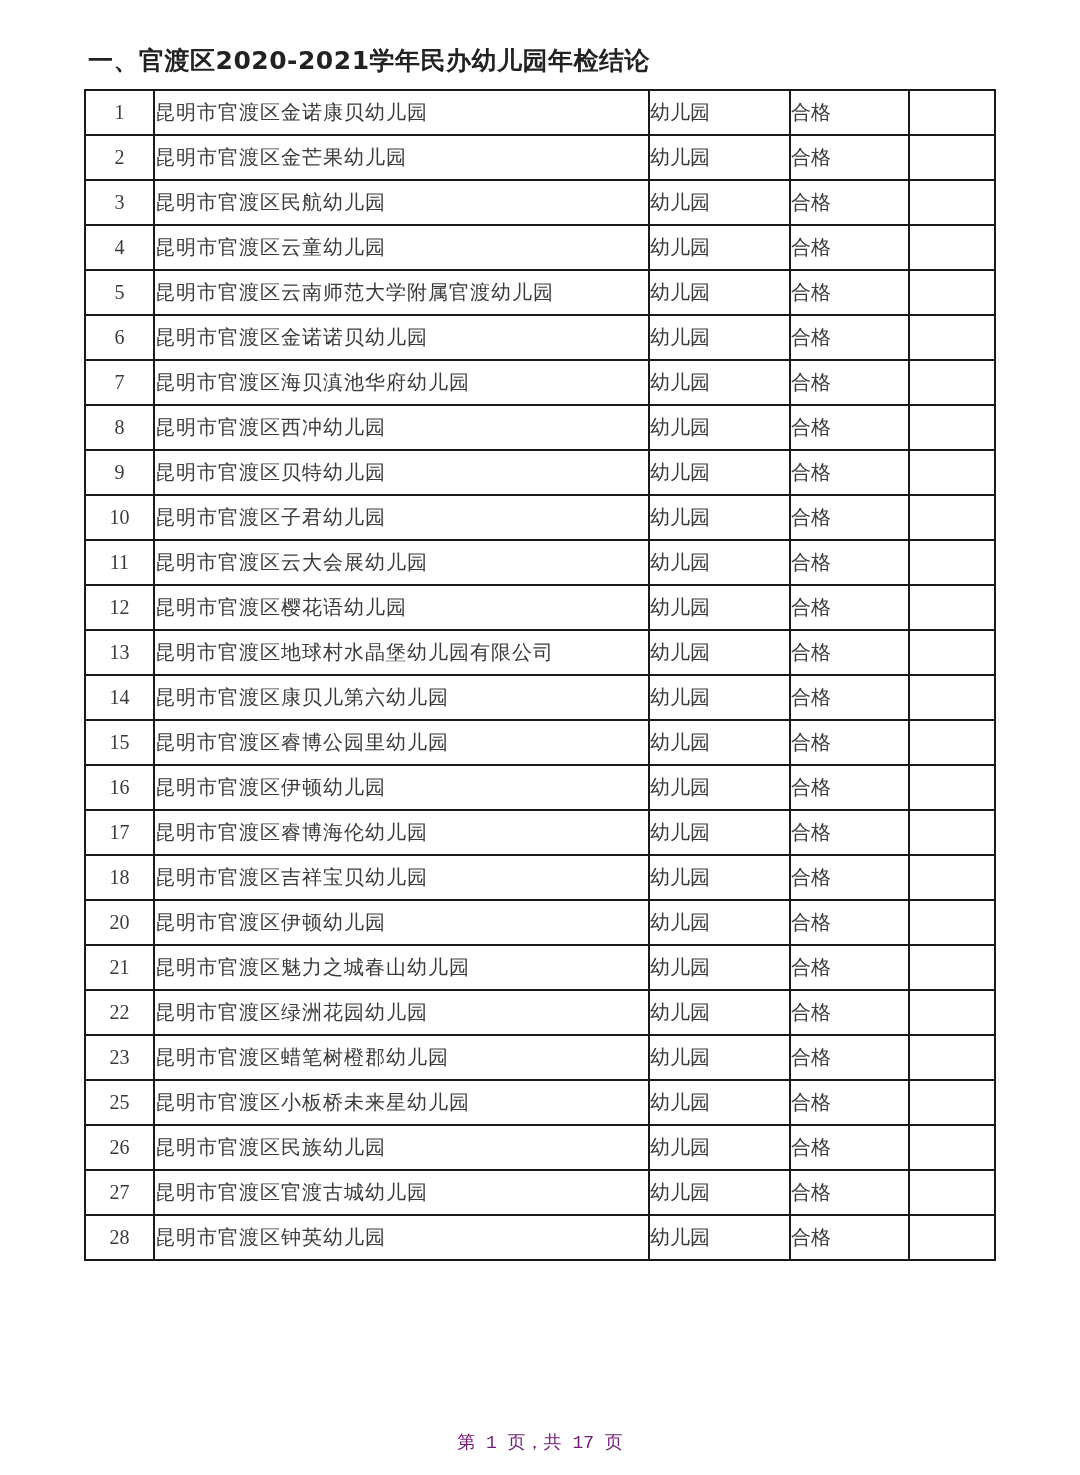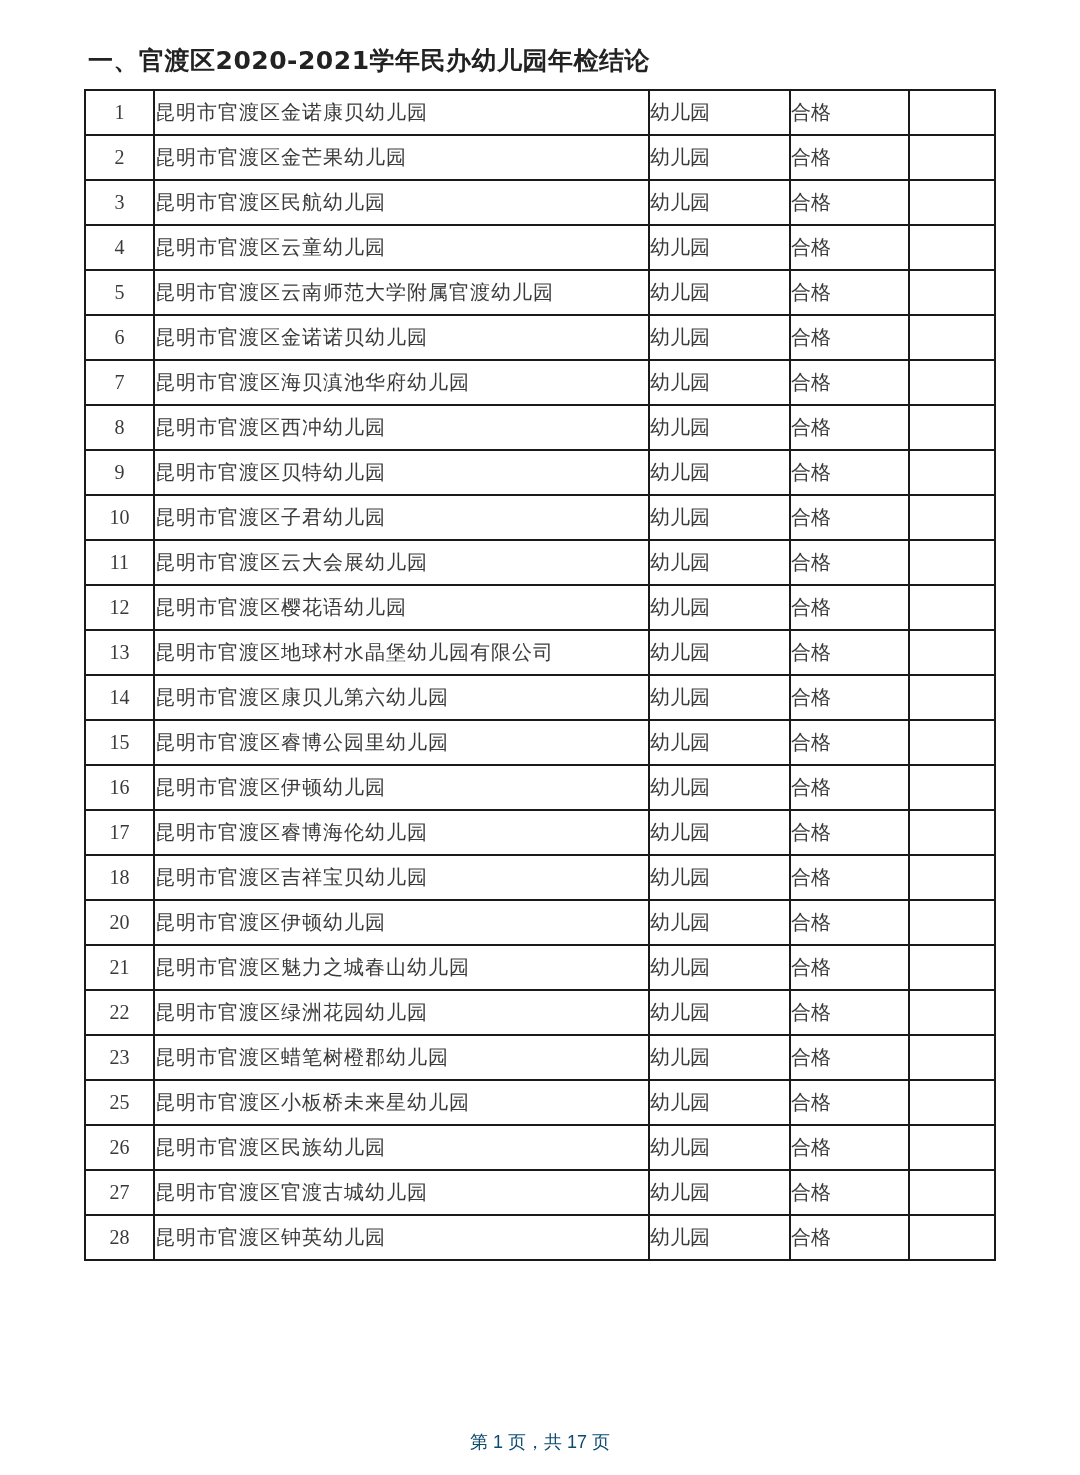--- a/index.html
+++ b/index.html
@@ -22,22 +22,22 @@
       border: 2px solid #1a1a1a; height: 43px; padding: 0;
       font-size: 20px; color: #3a3a3a; white-space: nowrap; overflow: hidden;
     }
     td.c-num { text-align: center; font-family: "Liberation Serif", "DejaVu Serif", serif; font-size: 20px; }
     td.c-name { text-align: left; padding-left: 4px; letter-spacing: 1px;
       font-family: "DejaVu Sans", "Liberation Sans", sans-serif; margin-top: 25px; }
     td.c-type, td.c-result { text-align: left;
       font-family: "DejaVu Sans", "Liberation Sans", sans-serif; }
     .footer {
       position: absolute; left: 0; width: 1080px; top: 1430px;
-      text-align: center; font-size: 18px; color: #0c4a6e;
-      font-family: Liberation Sans, sans-serif;
+      text-align: center; font-size: 18px; color: #701a75;
+      font-family: Liberation Mono, monospace;
     }
   </style>
 </head>
 <body>
 
 <div class="title">一、官渡区2020-2021学年民办幼儿园年检结论</div>
 
 <table class="grid">
   <colgroup>
     <col style="width:69px">

